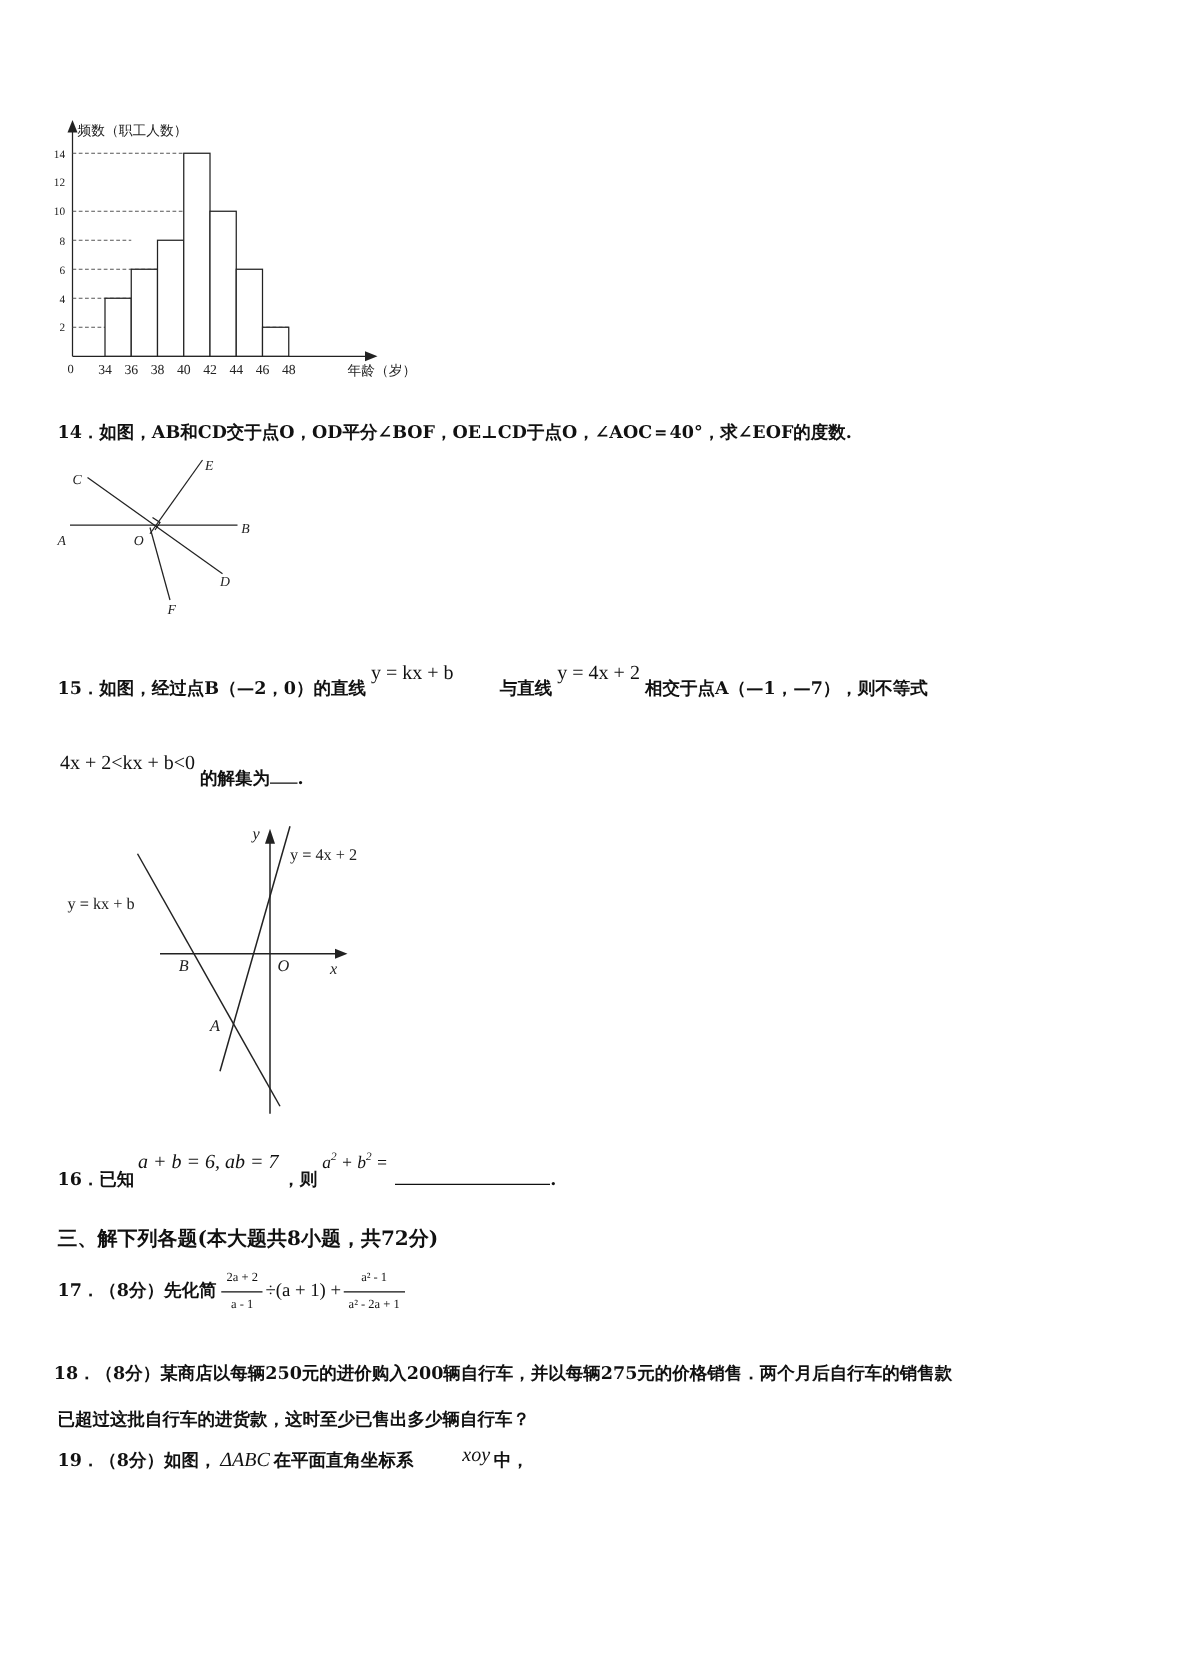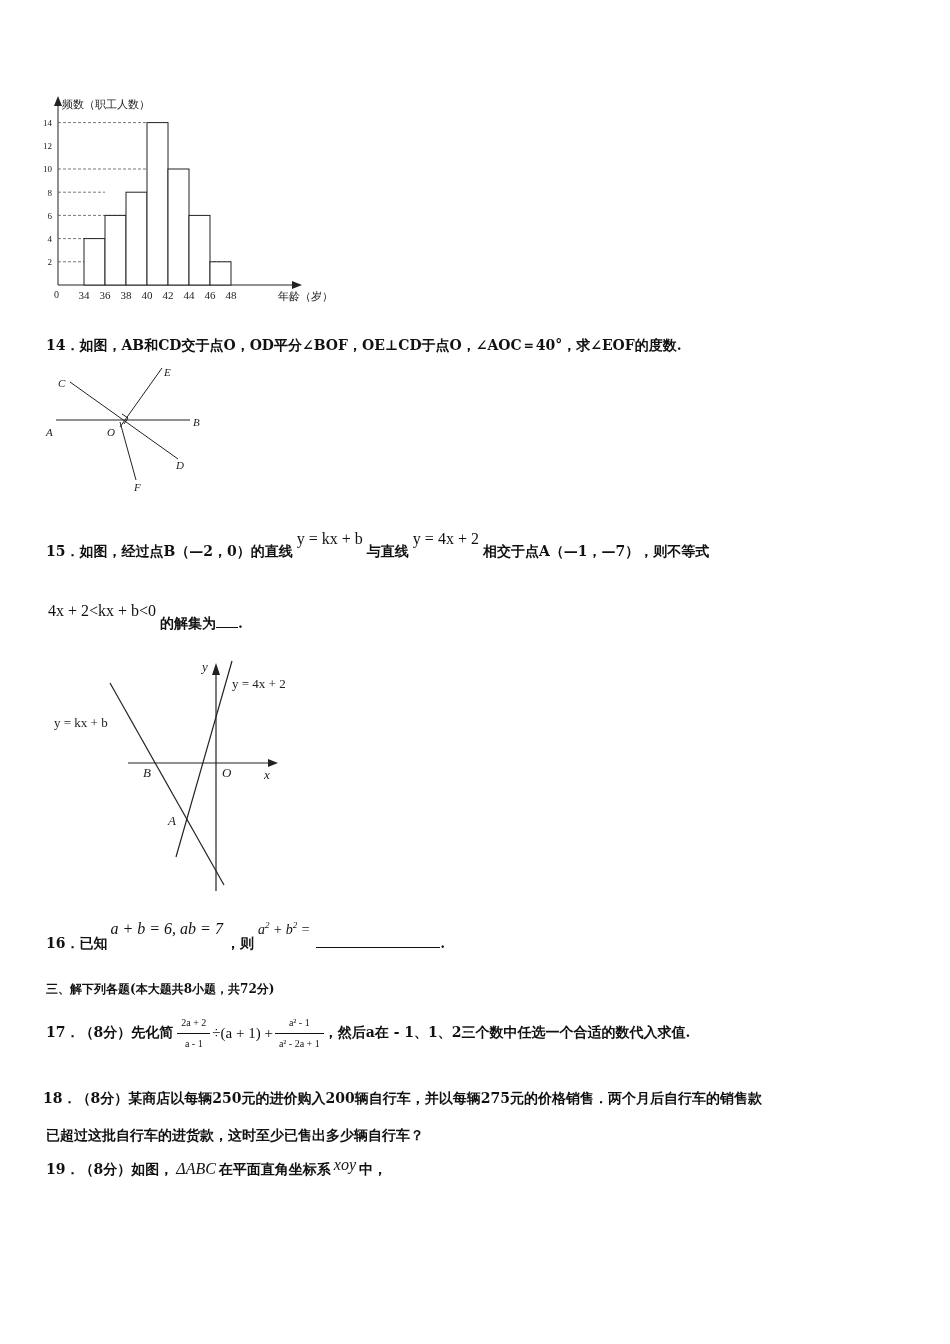--- a/index.html
+++ b/index.html
@@ -91,21 +91,21 @@
       <text x="18" y="25">C</text>
       <text x="136" y="107">D</text>
       <text x="124" y="14">E</text>
       <text x="94" y="129">F</text>
       <text x="67" y="74">O</text>
     </g>
   </svg>
 </div>
 
 <div class="q" style="left:46px;top:530px;height:34px;">
-  <span style="vertical-align:-12px;">15．</span><span style="vertical-align:-12px;">如图，经过点B（—2，0）的直线</span><span class="math" style="padding:0 4px;">y = kx + b</span><span style="vertical-align:-12px;">与直线</span><span class="math" style="padding:0 4px;">y = 4x + 2</span><span style="vertical-align:-12px;">相交于点A（—1，—7），则不等式</span>
+  <span style="vertical-align:-12px;">15．</span><span style="vertical-align:-12px;">如图，经过点B（—2，0）的直线</span><span class="math" style="padding:0 4px;">y = kx + b</span><span style="vertical-align:-12px;margin-left:33px;">与直线</span><span class="math" style="padding:0 4px;">y = 4x + 2</span><span style="vertical-align:-12px;">相交于点A（—1，—7），则不等式</span>
 </div>
 
 <div class="q" style="left:48px;top:602px;">
   <span class="math" style="padding-right:4px;">4x + 2&lt;kx + b&lt;0</span><span style="position:relative;top:12px;">的解集为</span><span class="blank" style="width:22px;position:relative;top:12px;"></span><span style="position:relative;top:12px;">.</span>
 </div>
 
 <div class="abs" style="left:50px;top:655px;width:270px;height:240px;">
   <svg width="270" height="240" viewBox="0 0 270 240">
     <g stroke="#222" stroke-width="1.2">
 
@@ -128,34 +128,33 @@
       <text x="172" y="122" font-style="italic">O</text>
       <text x="118" y="170" font-style="italic">A</text>
     </g>
   </svg>
 </div>
 
 <div class="q" style="left:46px;top:920px;">
   <span style="position:relative;top:14px;">16．已知</span><span class="mathi" style="padding:0 3px;">a + b = 6, ab = 7</span><span style="position:relative;top:14px;">，则</span><span class="mathi" style="padding-left:4px;font-size:14px;"><span>a</span><sup style="font-size:9px;">2</sup><span> + b</span><sup style="font-size:9px;">2</sup><span> =</span></span><span class="blank" style="width:124px;margin-left:6px;position:relative;top:14px;"></span><span style="position:relative;top:14px;">.</span>
 </div>
 
-<div class="q" style="left:46px;top:981px;font-size:12px;">三、解下列各题(本大题共8小题，共72分)</div>
+<div class="q" style="left:46px;top:981px;font-size:16px;">三、解下列各题(本大题共8小题，共72分)</div>
 
 <div class="q" style="left:46px;top:1008px;display:flex;align-items:center;height:50px;">
   <span>17．（8分）先化简</span>
   <span class="frac" style="margin-left:4px;">
     <span class="num">2a + 2</span>
       <span class="den">a - 1</span>
   </span>
   <span class="math" style="font-size:15px;padding:0 2px;">÷(a + 1) +</span>
   <span class="frac">
     <span class="num">a² - 1</span>
       <span class="den">a² - 2a + 1</span>
   </span>
-  <span>，然后a在 - 1、1、2三个数中任选一个合适的数代入求值.</span>
 </div>
 
 <div class="q" style="left:43px;top:1090px;">18．（8分）某商店以每辆250元的进价购入200辆自行车，并以每辆275元的价格销售．两个月后自行车的销售款</div>
 <div class="q" style="left:46px;top:1127px;">已超过这批自行车的进货款，这时至少已售出多少辆自行车？</div>
 
 <div class="q" style="left:46px;top:1160px;">
-  <span>19．（8分）如图，</span><span class="mathi" style="padding:0 3px;">ΔABC</span><span>在平面直角坐标系</span><span class="mathi" style="padding:0 3px;position:relative;top:-4px;">xoy</span><span>中，</span>
+  <span>19．（8分）如图，</span><span class="mathi" style="padding:0 3px;">ΔABC</span><span>在平面直角坐标系</span><span class="mathi" style="padding:0 3px;position:relative;top:-4px;margin-left:36px;">xoy</span><span>中，</span>
 </div>
 
 </body></html>

